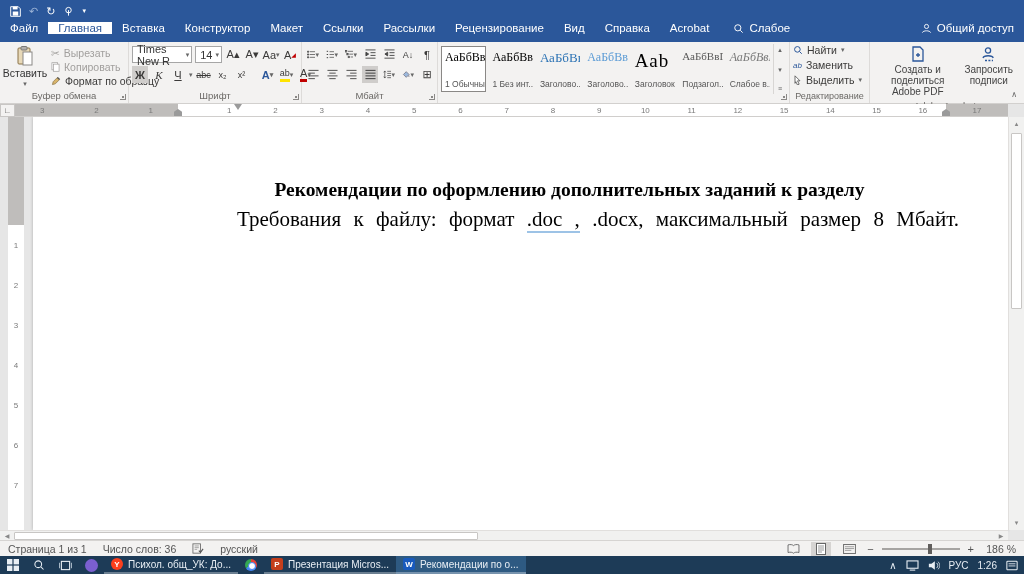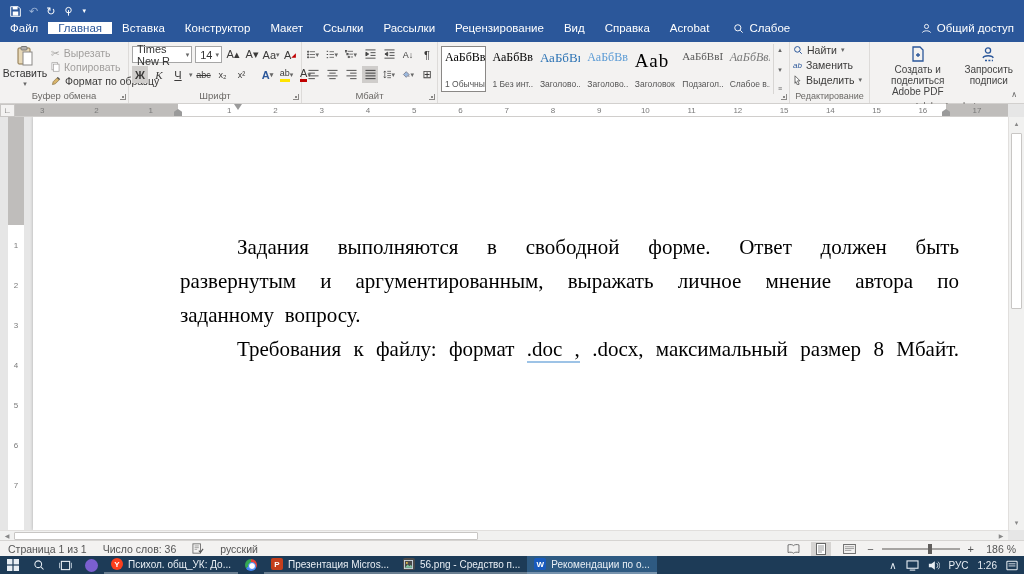--- a/index.html
+++ b/index.html
@@ -525,21 +525,21 @@
           <span class="rnum">3</span>
           <span class="rnum">4</span>
           <span class="rnum">5</span>
           <span class="rnum">6</span>
           <span class="rnum">7</span>
         </div>
     </div>
 
     <div class="page">
       <div class="page-inner">
-        <p class="doc-p1">Задания выполняются в свободной форме. Ответ должен быть развернутым и аргументированным, выражать личное мнение автора по заданному вопросу.</p>
+        <div class="doc-h">Рекомендации по оформлению дополнительных заданий к разделу</div>
         <p class="doc-p2"><span>Требования к файлу: формат </span><span class="grammar">.doc ,</span><span> .docx, максимальный размер 8 Мбайт.</span></p>
       </div>
     </div>
 
     <div class="vscroll">
       <div class="vs-arrow">▴</div>
       <div class="vs-thumb"></div>
       <div class="vs-arrow vs-down">▾</div>
     </div>
     <div class="hscroll">
@@ -615,30 +615,20 @@
       <span class="appic ic-yandex">Y</span>
       <span>Психол. общ_УК: До...</span>
     </span>
     <span class="tkbtn">
         <span class="ic-chrome"></span>
       </span>
     <span class="task">
       <span class="appic ic-ppt">P</span>
       <span>Презентация Micros...</span>
     </span>
-    <span class="task">
-      <span class="appic ic-img">
-        <svg width="9" height="9" viewBox="0 0 10 10">
-            <rect x="0.5" y="0.5" width="9" height="9" fill="none" stroke="#cfd8e0"></rect>
-            <circle cx="3.2" cy="3.2" r="1" fill="#ffd24d"></circle>
-            <path d="M1 8.5L4 5l2 2 1.6-1.6L9 7.5v1z" fill="#7fc4a0"></path>
-          </svg>
-      </span>
-      <span>56.png - Средство п...</span>
-    </span>
     <span class="task active">
       <span class="appic ic-word">W</span>
       <span>Рекомендации по о...</span>
     </span>
     <span class="tray">
       <span class="t-ic">∧</span>
       <span class="t-ic">
         <svg width="13" height="11" viewBox="0 0 14 12">
             <rect x="1" y="1" width="12" height="8" fill="none" stroke="#e8eef4" stroke-width="1.2"></rect>
             <path d="M4 11h6" stroke="#e8eef4" stroke-width="1.2"></path>

